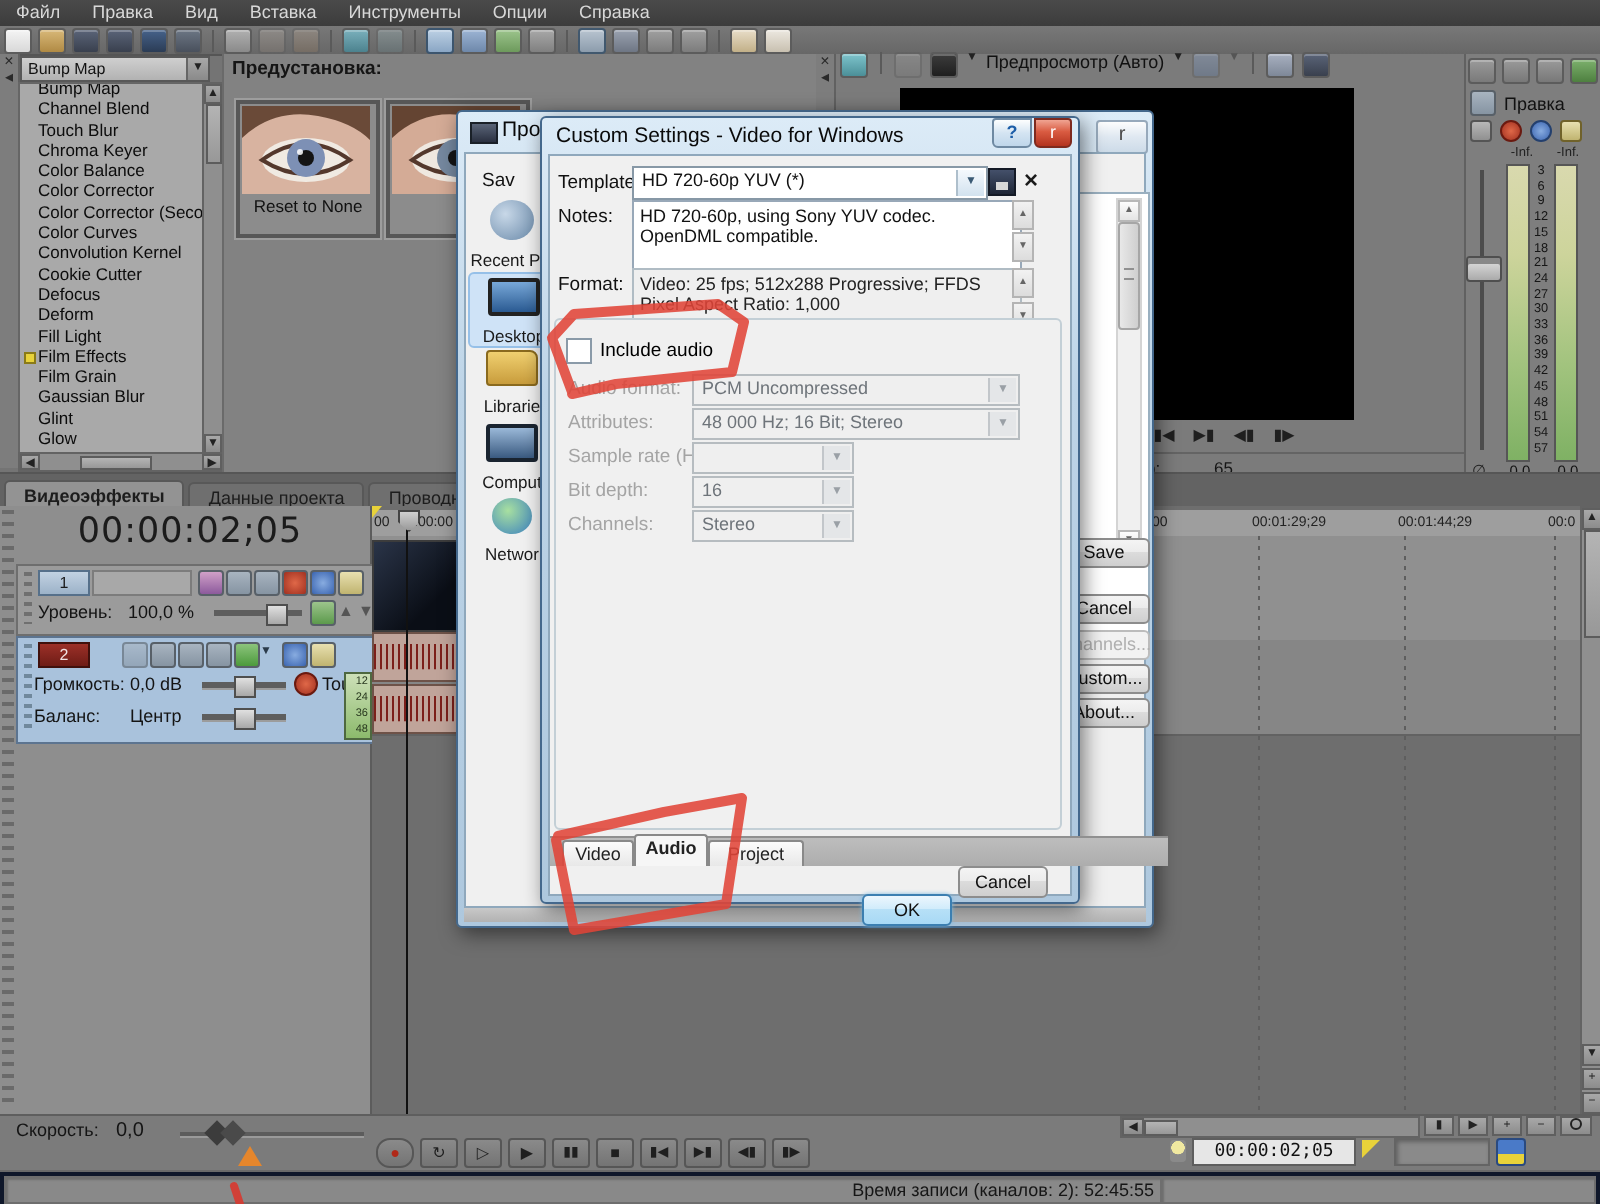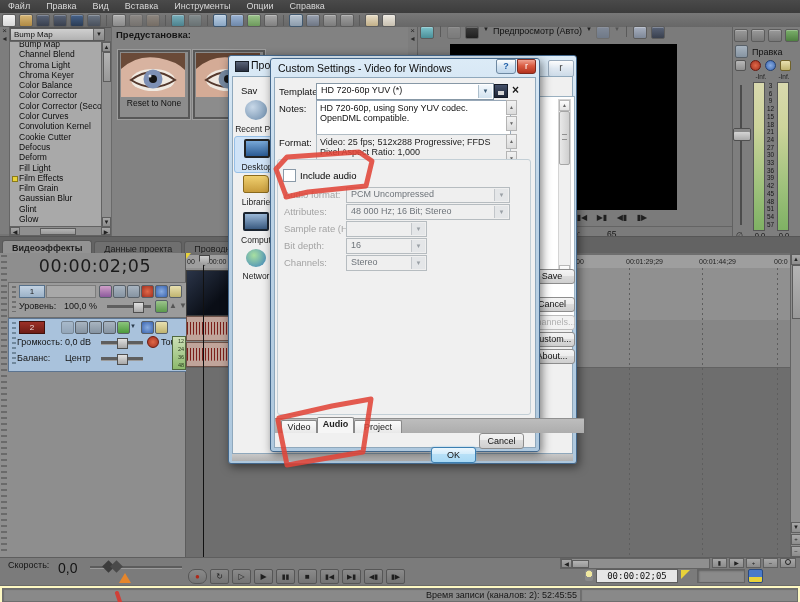--- a/index.html
+++ b/index.html
@@ -124,21 +124,21 @@
   </div>
   <div id="fx-combo" class="abs">
     <span>Bump Map</span>
     <span class="arr">▼</span>
   </div>
   <div id="fx-list" class="abs">
     <div id="fx-list-inner">
 
     <div class="fx-item" data-index="0">Bump Map</div>
         <div class="fx-item" data-index="1">Channel Blend</div>
-        <div class="fx-item" data-index="2">Chroma Light</div>
+        <div class="fx-item" data-index="2">Touch Blur</div>
         <div class="fx-item" data-index="3">Chroma Keyer</div>
         <div class="fx-item" data-index="4">Color Balance</div>
         <div class="fx-item" data-index="5">Color Corrector</div>
         <div class="fx-item" data-index="6">Color Corrector (Secondary)</div>
         <div class="fx-item" data-index="7">Color Curves</div>
         <div class="fx-item" data-index="8">Convolution Kernel</div>
         <div class="fx-item" data-index="9">Cookie Cutter</div>
         <div class="fx-item" data-index="10">Defocus</div>
         <div class="fx-item" data-index="11">Deform</div>
         <div class="fx-item" data-index="12">Fill Light</div>
@@ -351,21 +351,21 @@
   <div class="abs sb" style="left:790px;top:253px;width:10px;height:304px">
     <span class="sbtn" style="left:0;top:0;width:8px;height:9px">▲</span>
     <span class="thumb" style="left:1px;top:11px;width:7px;height:52px"></span>
     <span class="sbtn" style="left:0;top:268px;width:8px;height:9px">▼</span>
     <span class="sbtn" style="left:0;top:280px;width:8px;height:9px">+</span>
     <span class="sbtn" style="left:0;top:292px;width:8px;height:9px">−</span>
   </div>
 
   <div class="abs" style="left:0;top:557px;width:800px;height:28px;background:#7b7b7b;border-top:1px solid #5e5e5e"></div>
   <div class="abs" style="left:8px;top:560px;font-size:9px;color:#141414">Скорость:</div>
-  <div class="abs" style="left:58px;top:560px;font-size:14px;color:#141414">0,0</div>
+  <div class="abs" style="left:58px;top:560px;font-size:10px;color:#141414">0,0</div>
   <div class="abs" style="left:90px;top:566px;width:92px;height:2px;background:#5c5c5c;border-bottom:1px solid #9a9a9a"></div>
   <div class="abs" style="left:104px;top:562px;width:9px;height:9px;background:#3c3c3c;transform:rotate(45deg)"></div>
   <div class="abs" style="left:112px;top:562px;width:9px;height:9px;background:#4a4a4a;transform:rotate(45deg)"></div>
 
   <div class="abs sb" style="left:560px;top:558px;width:148px;height:9px">
     <span class="sbtn" style="left:0;top:0;width:9px;height:7px">◀</span>
     <span class="thumb" style="left:11px;top:1px;width:15px;height:6px"></span>
   </div>
   <span class="abs sbtn" style="left:712px;top:558px;width:13px;height:8px">▮</span>
   <span class="abs sbtn" style="left:729px;top:558px;width:13px;height:8px">▶</span>
@@ -384,21 +384,21 @@
     <span class="tpbtn" style="font-size:7px">▶▮</span>
     <span class="tpbtn" style="font-size:7px">◀▮</span>
     <span class="tpbtn" style="font-size:7px">▮▶</span>
   </div>
   <span class="abs" style="left:585px;top:570px;width:8px;height:11px;background:radial-gradient(circle at 50% 35%,#f0e8a0 40%,#8a8a8a 42%);border-radius:2px"></span>
   <div class="abs" style="left:596px;top:569px;width:80px;height:12px;background:#e6e6e6;border:1px solid #5e5e5e;font-size:9px;line-height:12px;text-align:center;font-family:'DejaVu Sans Mono',monospace;color:#111">00:00:02;05</div>
   <span class="abs" style="left:681px;top:570px;width:0;height:0;border-top:9px solid #e8d23a;border-right:9px solid transparent"></span>
   <div class="abs" style="left:697px;top:569px;width:46px;height:12px;background:#8a8a8a;border:1px solid #646464;box-shadow:inset 1px 1px 2px rgba(0,0,0,.3)"></div>
   <span class="abs" style="left:748px;top:569px;width:13px;height:12px;background:linear-gradient(#4a7ac8 60%,#e8d23a 60%);border:1px solid #2a4a80;border-radius:2px"></span>
 
-  <div class="abs" style="left:0;top:585px;width:800px;height:17px;background:#fef9c3;border-top:1px solid #6a6a6a">
+  <div class="abs" style="left:0;top:585px;width:800px;height:17px;background:#0f172a;border-top:1px solid #6a6a6a">
     <div class="abs" style="left:2px;top:2px;width:574px;height:12px;background:#898989;border:1px solid #6e6e6e;box-shadow:inset 1px 1px 1px rgba(0,0,0,.2);font-size:9px;line-height:12px;text-align:right;padding-right:4px;color:#161616">Время записи (каналов: 2): 52:45:55</div>
     <div class="abs" style="left:580px;top:2px;width:216px;height:12px;background:#898989;border:1px solid #6e6e6e;box-shadow:inset 1px 1px 1px rgba(0,0,0,.2)"></div>
   </div>
 
   <div class="abs w7" style="left:228px;top:55px;width:347px;height:407px;z-index:10">
     <span class="abs" style="left:6px;top:5px;width:12px;height:9px;background:linear-gradient(#5a6478,#2a3040);border:1px solid #1a2028"></span>
     <span class="ttl" style="left:22px;width:40px">Просчит</span>
     <span class="w7closeg" style="left:319px;top:4px">r</span>
     <div class="body" style="left:3px;top:20px;right:3px;bottom:9px"></div>
     <span class="abs dlbl" style="left:12px;top:29px">Sav</span>

